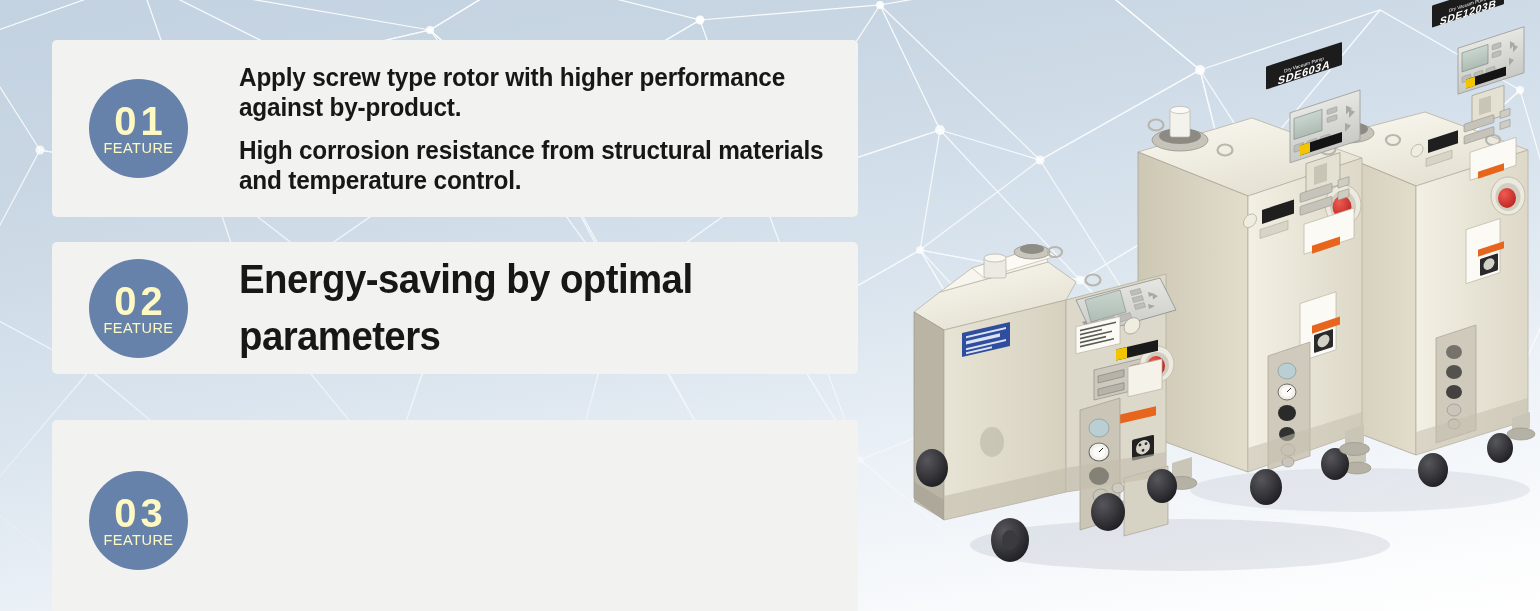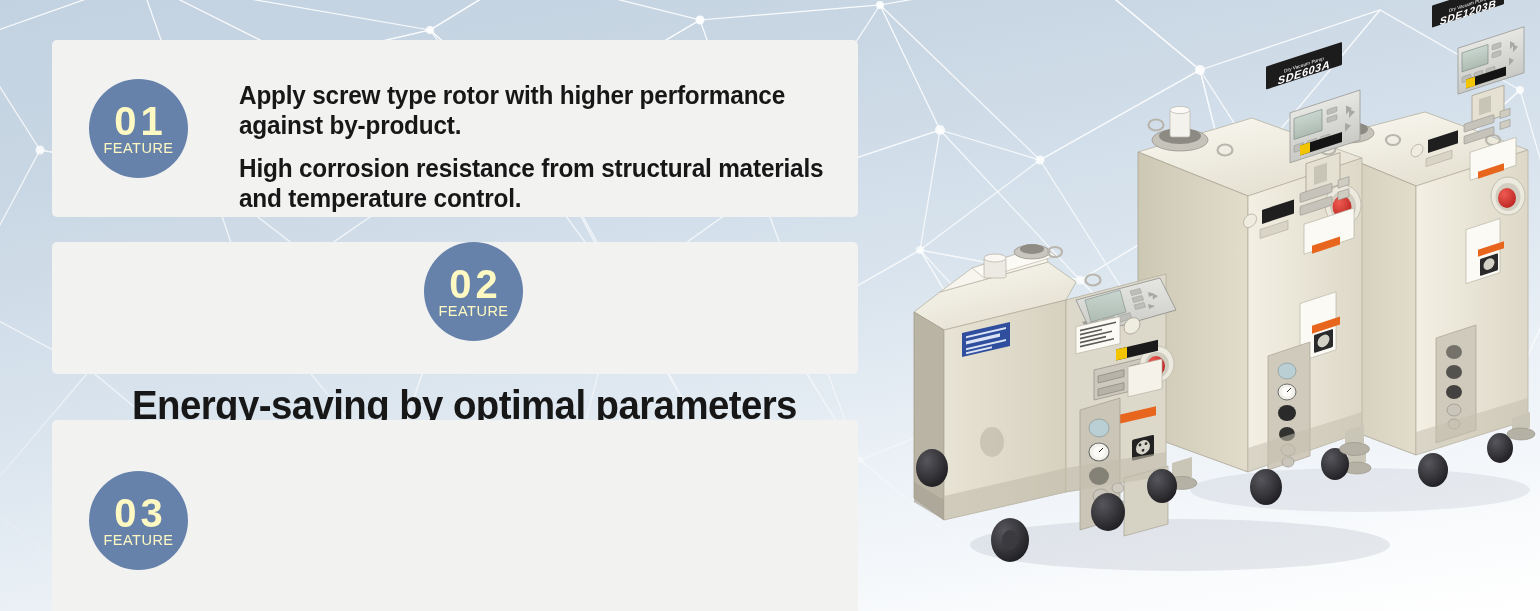--- a/index.html
+++ b/index.html
@@ -14,41 +14,40 @@
   .net{position:absolute;inset:0;width:1540px;height:611px;}
 
   
   .cards{position:absolute;left:52px;top:40px;width:806px;}
   .card{
     position:absolute;left:0;width:806px;
     background:#f2f2f1;border-radius:5px;
     display:flex;align-items:center;
   }
   #card-0{top:0px;height:177px;}
-  #card-1{top:202px;height:132px;flex-direction:column;}
+  #card-1{top:202px;height:132px;}
   #card-2{top:380px;height:201px;}
 
   .badge{
     flex:0 0 auto;width:99px;height:99px;border-radius:50%;
     background:#6682ab;color:#fef9c3;
     display:flex;flex-direction:column;align-items:center;justify-content:center;
     margin-left:37px;margin-right:0;
   }
   .badge .num{
     font-size:40px;font-weight:700;line-height:1;letter-spacing:4px;
     transform:translateX(2px);
   }
   .badge .lbl{
     font-size:14.5px;font-weight:400;line-height:1;letter-spacing:0.5px;
   }
 
   .ctext{
     flex:1 1 auto;padding-left:51px;padding-right:4px;
     color:#171717;
-    margin-top:36px;
   }
   .ctext p{margin:0;}
   .ctext p + p{margin-top:12px;}
   .para{
     font-size:25.5px;font-weight:700;line-height:1.18;
     letter-spacing:-0.2px;
     transform:scaleX(0.955);transform-origin:left center;
   }
   #card-1 .ctext{padding-left:51px;}
   #card-1 .para{

